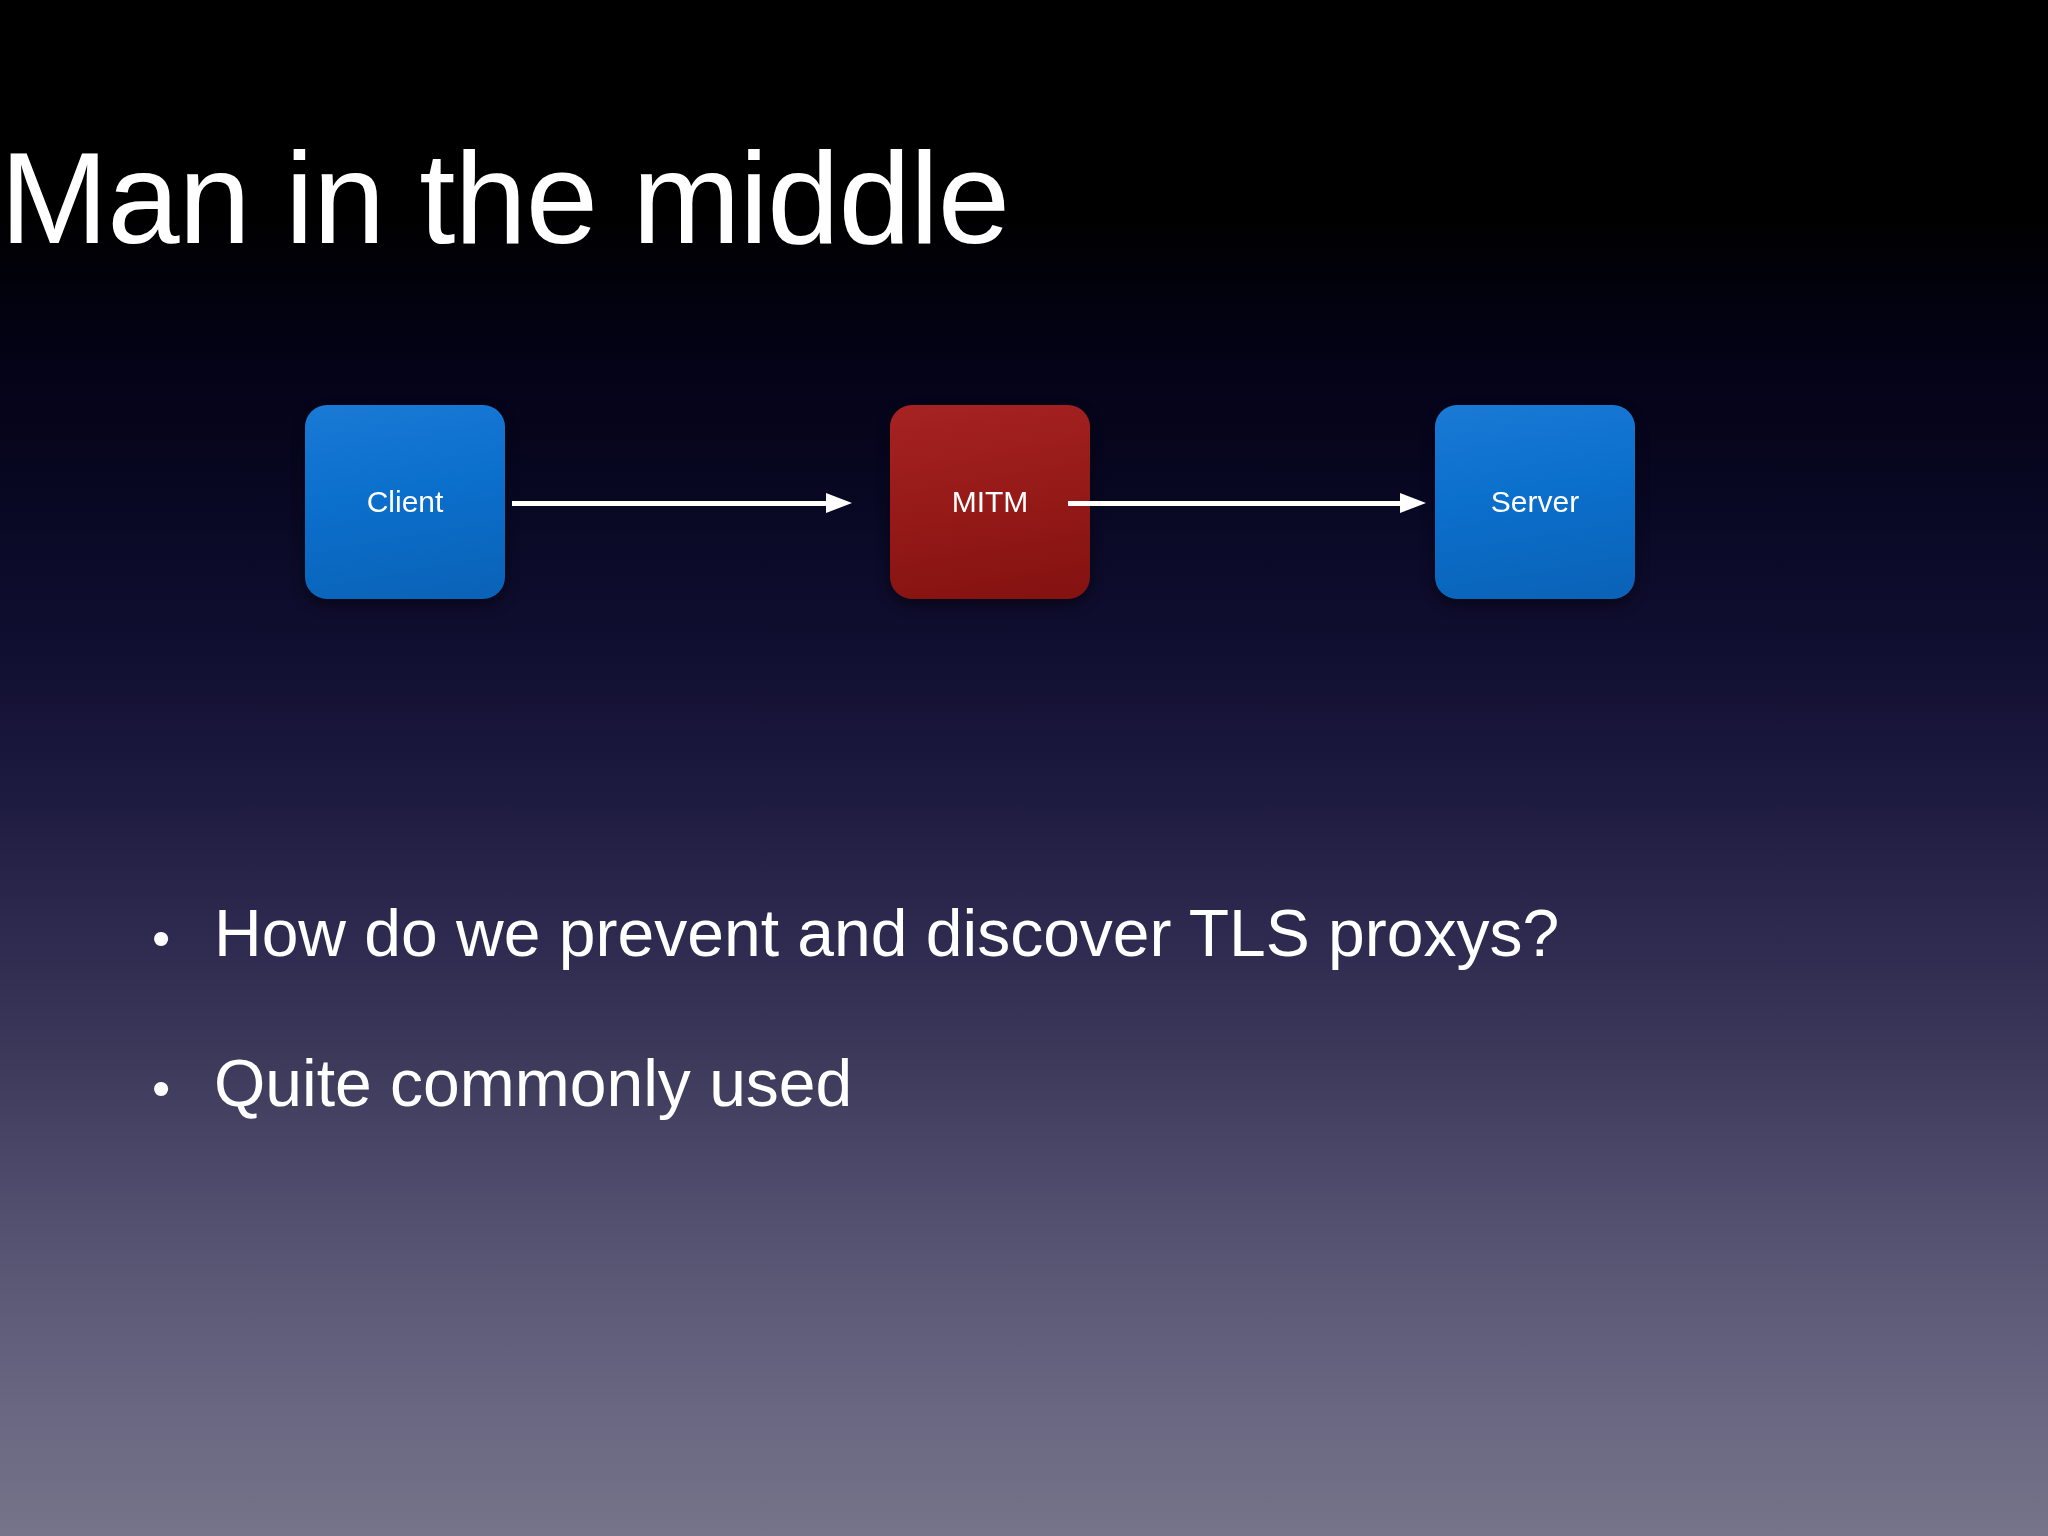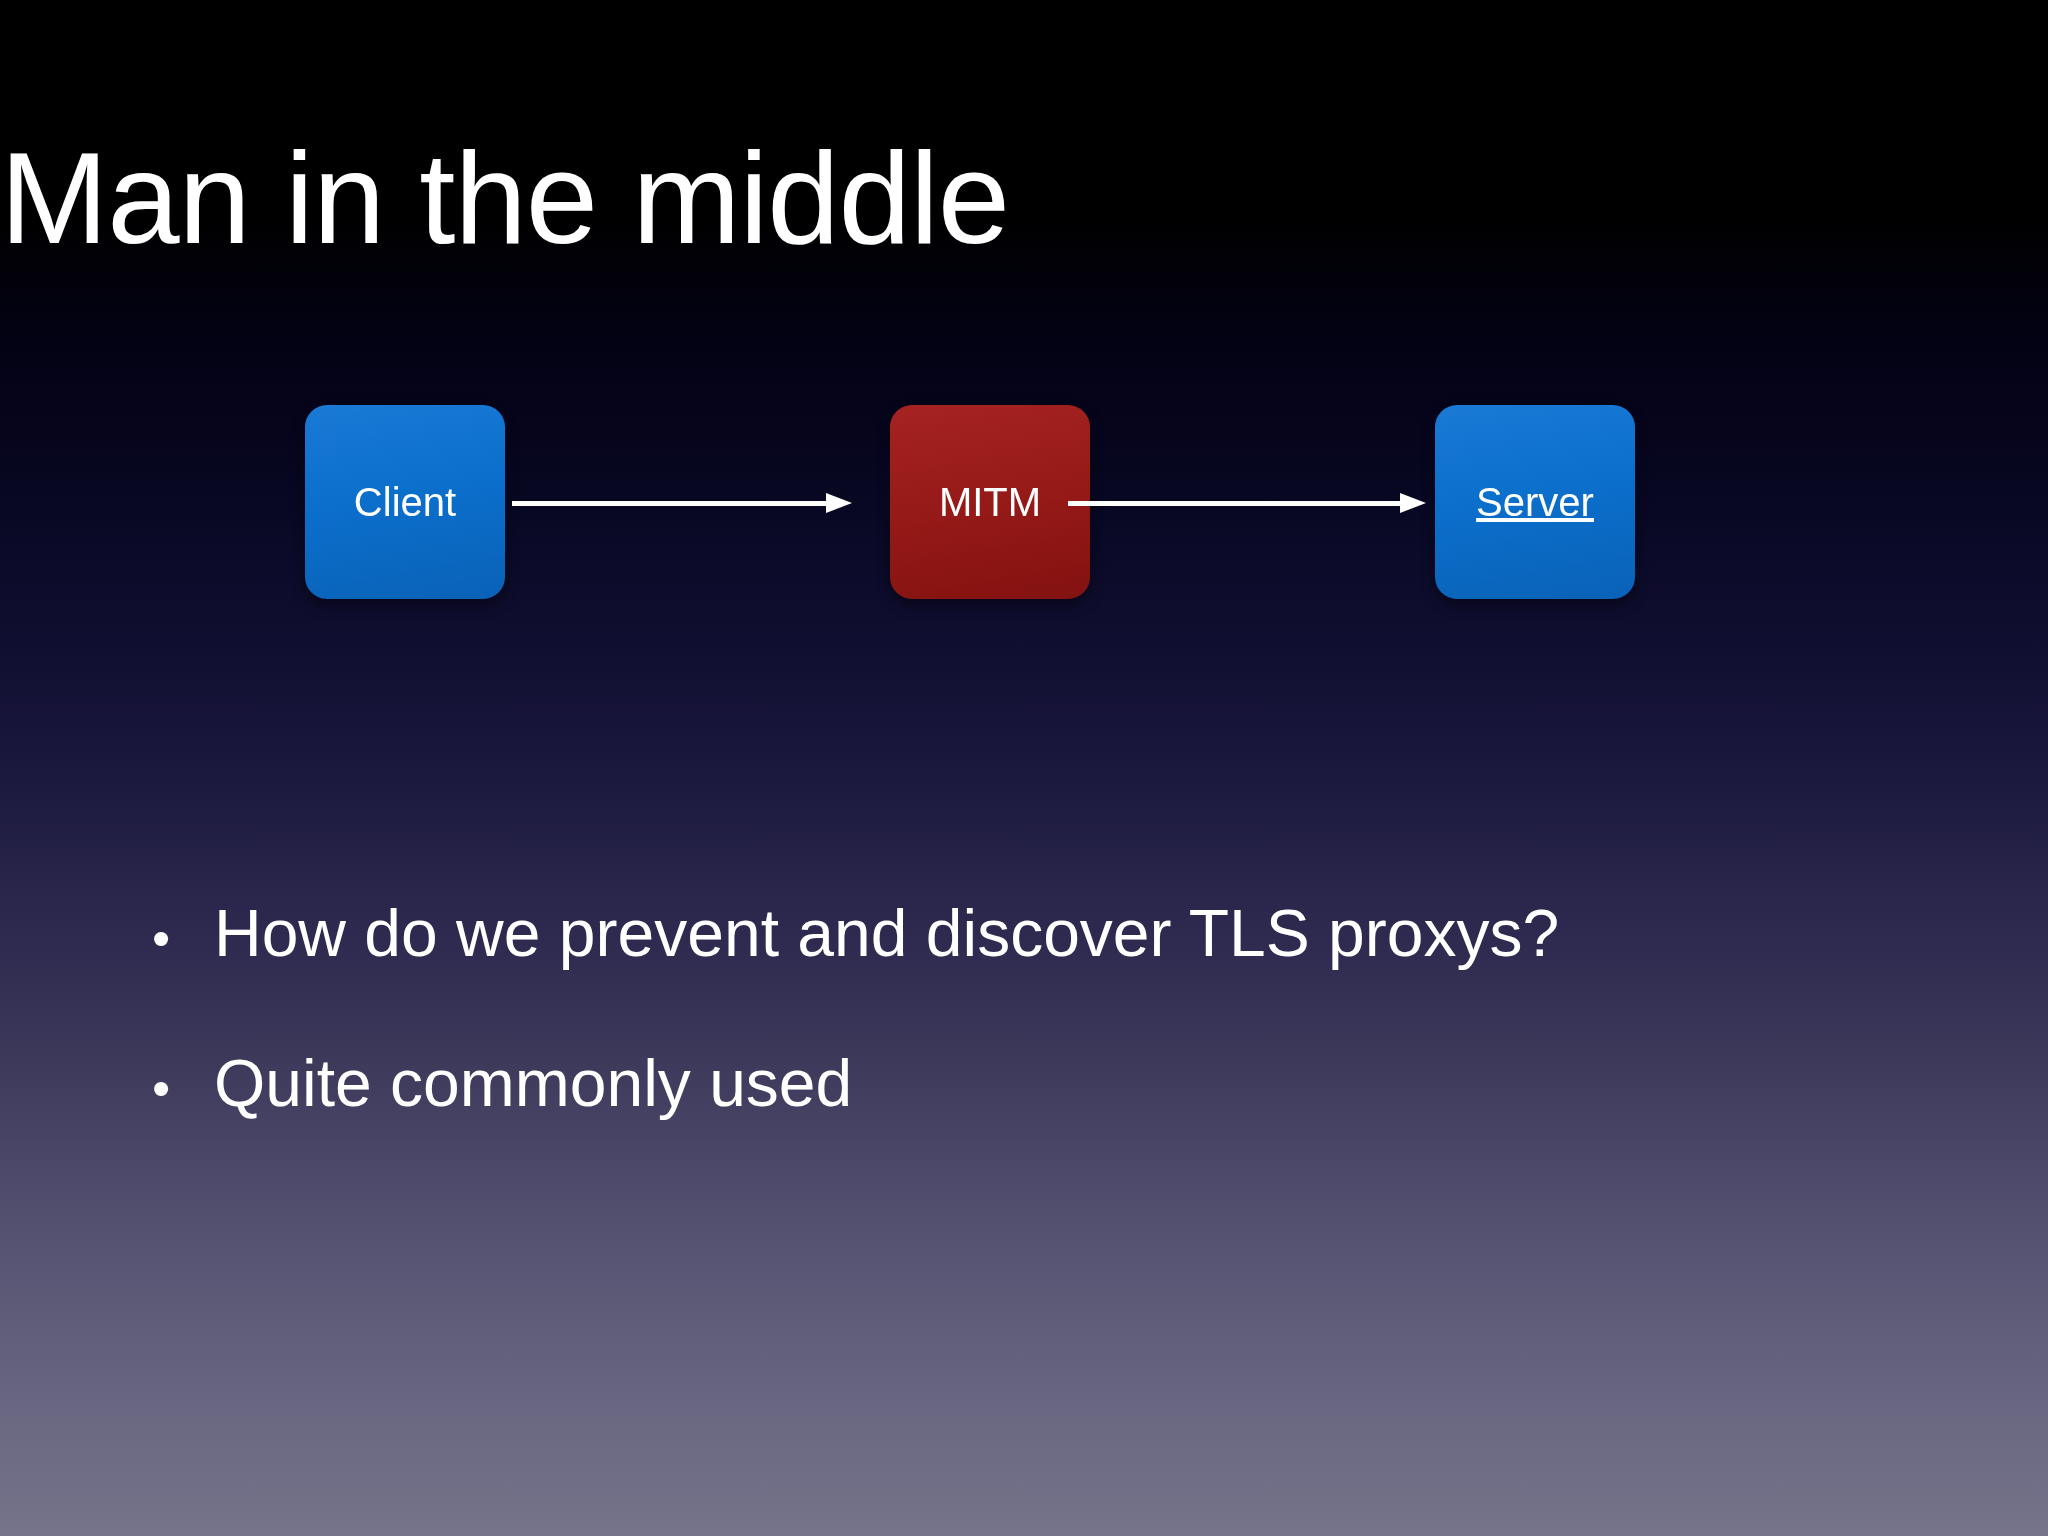--- a/index.html
+++ b/index.html
@@ -62,37 +62,37 @@
   .node {
     position: absolute;
     top: 0;
     width: 200px;
     height: 194px;
     border-radius: 22px;
     display: flex;
     align-items: center;
     justify-content: center;
     color: #ffffff;
-    font-size: 40px;
+    font-size: 30px;
     font-weight: 400;
     box-shadow: 0 6px 14px rgba(0,0,0,0.45);
   }
 
   .node.blue {
     background: linear-gradient(170deg, #1a7ad6 0%, #0b6fcc 45%, #0a62b6 100%);
   }
 
   .node.red {
     background: linear-gradient(170deg, #a62322 0%, #961a18 48%, #831210 100%);
     margin-left: 30px;
   }
 
   #node-client { left: 305px; }
   #node-mitm   { left: 860px; }
-  #node-server { left: 1435px; text-decoration: underline; }
+  #node-server { left: 1435px; }
 
   
   .arrow {
     position: absolute;
     top: 88px;
     height: 20px;
   }
   .arrow .shaft {
     position: absolute;
     top: 8px;

